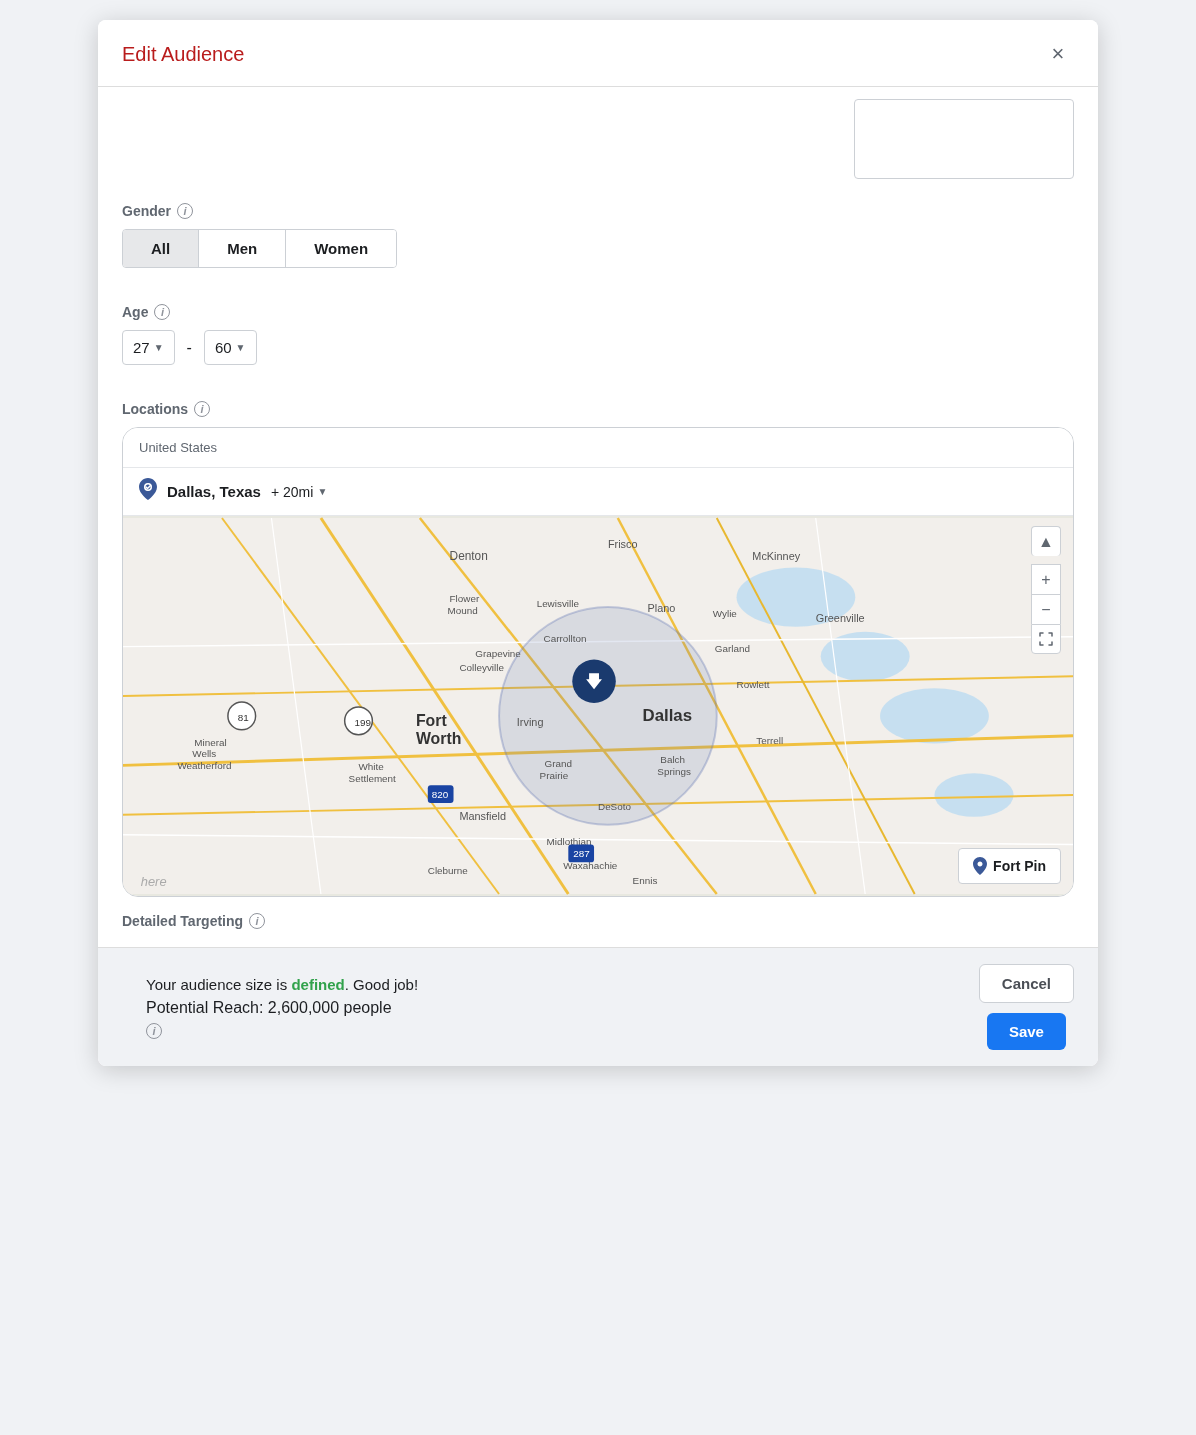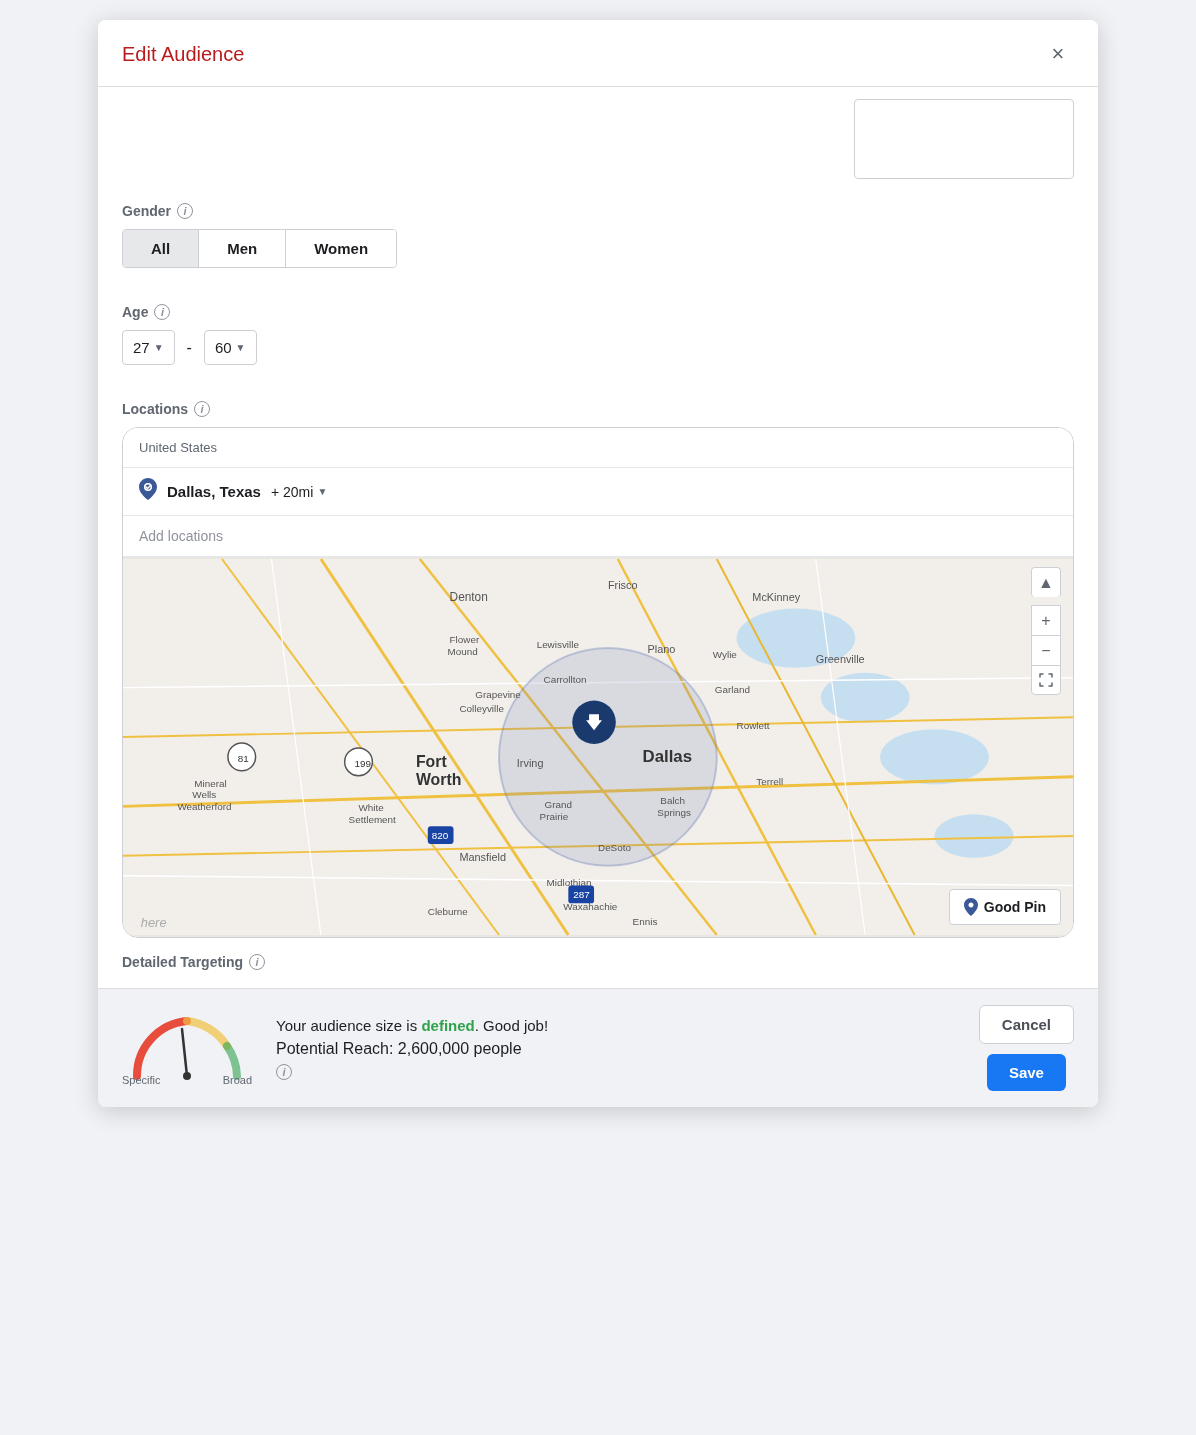--- a/index.html
+++ b/index.html
@@ -396,23 +396,20 @@
               <circle cx="9" cy="9" r="4" fill="#fff"></circle>
               <path d="M9 6.5c-1.38 0-2.5 1.12-2.5 2.5s1.12 2.5 2.5 2.5 2.5-1.12 2.5-2.5-1.12-2.5-2.5-2.5z" fill="#3b5998"></path>
               <path d="M7 9l1.5 1.5 3-3" stroke="#fff" stroke-width="1.5" stroke-linecap="round" stroke-linejoin="round"></path>
             </svg>
           </span>
           <span class="location-name">Dallas, Texas</span>
           <span class="location-radius">
             <span>+ 20mi</span>
             <span class="chevron-down">▼</span>
           </span>
-        </div>
-        <div class="add-locations">
-          <span>Add locations</span>
         </div>
 
         <div class="map-container">
           
           <svg class="map-svg" viewBox="0 0 960 380" xmlns="http://www.w3.org/2000/svg">
 
             <rect width="960" height="380" fill="#f2efeb"></rect>
 
             <ellipse cx="680" cy="80" rx="60" ry="30" fill="#b3d9f2" opacity="0.7"></ellipse>
             <ellipse cx="750" cy="140" rx="45" ry="25" fill="#b3d9f2" opacity="0.7"></ellipse>
@@ -497,52 +494,36 @@
                 <path d="M1 4V1h3M10 1h3v3M13 10v3h-3M4 13H1v-3" stroke="#606770" stroke-width="1.5" stroke-linecap="round" stroke-linejoin="round"></path>
               </svg>
             </button>
           </div>
 
           
           <button class="drop-pin-btn">
             <svg width="14" height="18" viewBox="0 0 14 18" fill="none">
               <path d="M7 0C3.13 0 0 3.13 0 7c0 5.25 7 11 7 11s7-5.75 7-11c0-3.87-3.13-7-7-7zm0 9.5C5.62 9.5 4.5 8.38 4.5 7S5.62 4.5 7 4.5 9.5 5.62 9.5 7 8.38 9.5 7 9.5z" fill="#3b5998"></path>
             </svg>
-            <span>Good Pin</span>
+            <span>Fort Pin</span>
           </button>
         </div>
       </div>
     </div>
 
     <div class="detail-targeting-section">
       <div class="section-label">
         <span>Detailed Targeting</span>
         <span class="info-icon">i</span>
       </div>
     </div>
   </div>
 
   <div class="modal-footer-bar">
 
-    <div class="audience-meter">
-      <svg width="130" height="70" viewBox="0 0 130 70">
-
-        <path d="M15,65 A55,55 0 0,1 65,10" fill="none" stroke="#e74c3c" stroke-width="8" stroke-linecap="round"></path>
-
-        <path d="M65,10 A55,55 0 0,1 105,35" fill="none" stroke="#f0c040" stroke-width="8" stroke-linecap="round" opacity="0.7"></path>
-
-        <path d="M105,35 A55,55 0 0,1 115,65" fill="none" stroke="#31a24c" stroke-width="8" stroke-linecap="round" opacity="0.6"></path>
-
-        <line x1="65" y1="65" x2="60" y2="18" stroke="#333" stroke-width="2.5" stroke-linecap="round"></line>
-
-        <circle cx="65" cy="65" r="4" fill="#333"></circle>
-      </svg>
-      <span class="meter-label-specific">Specific</span>
-      <span class="meter-label-broad">Broad</span>
-    </div>
 
     <div class="footer-text">
       <div class="audience-status-text">
         <span>Your audience size is </span><span class="defined-text">defined</span><span>. Good job!</span>
       </div>
       <div class="potential-reach">Potential Reach: 2,600,000 people</div>
       <div class="reach-info">
         <span class="info-icon">i</span>
       </div>
     </div>

